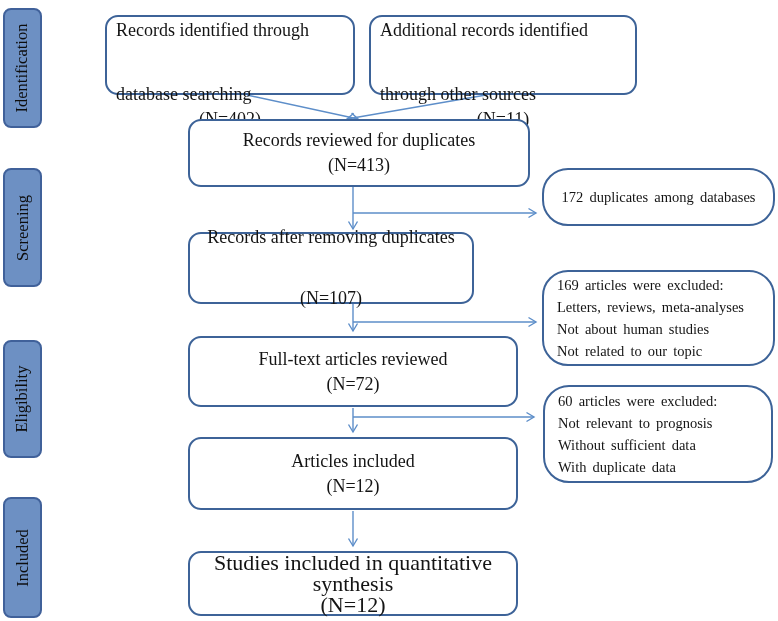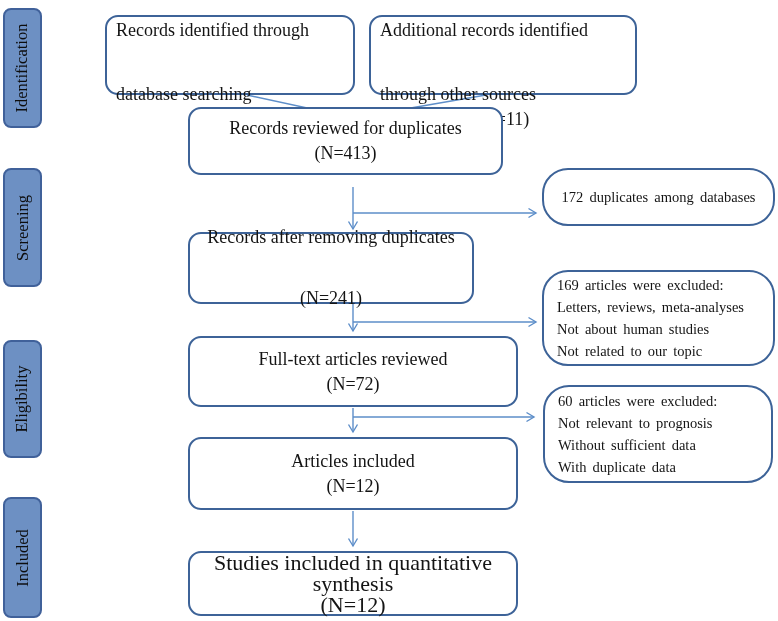--- a/index.html
+++ b/index.html
@@ -105,27 +105,27 @@
     <div class="ln ln-left">Records identified through</div>
     <div class="ln ln-left">database searching</div>
     <div class="ln">(N=402)</div>
   </div>
   <div class="fbox" style="left:369px;top:15px;width:268px;height:80px;">
     <div class="ln ln-left">Additional records identified</div>
     <div class="ln ln-left">through other sources</div>
     <div class="ln">(N=11)</div>
   </div>
 
-  <div class="fbox" style="left:188px;top:107px;width:315px;height:68px;">
+  <div class="fbox" style="left:188px;top:119px;width:342px;height:68px;">
     <div class="ln">Records reviewed for duplicates</div>
     <div class="ln">(N=413)</div>
   </div>
   <div class="fbox" style="left:188px;top:232px;width:286px;height:72px;gap:36px;">
     <div class="ln">Records after removing duplicates</div>
-    <div class="ln">(N=241)</div>
+    <div class="ln">(N=107)</div>
   </div>
   <div class="fbox" style="left:188px;top:336px;width:330px;height:71px;align-items:center;">
     <div class="ln">Full-text articles reviewed</div>
     <div class="ln">(N=72)</div>
   </div>
   <div class="fbox" style="left:188px;top:437px;width:330px;height:73px;">
     <div class="ln">Articles included</div>
     <div class="ln">(N=12)</div>
   </div>
   <div class="fbox compact" style="left:188px;top:551px;width:330px;height:65px;">

